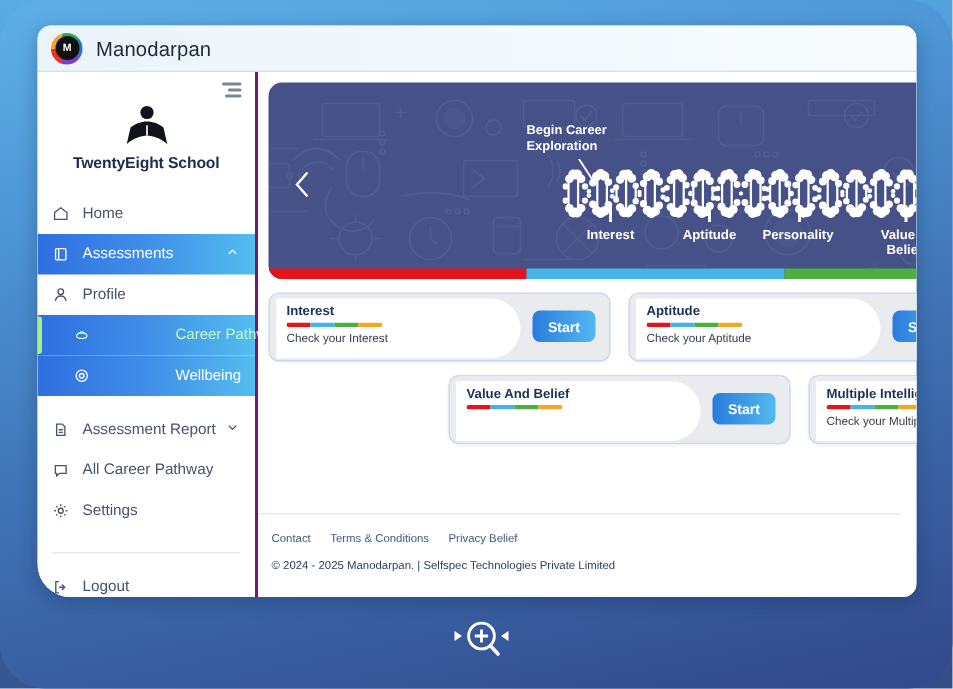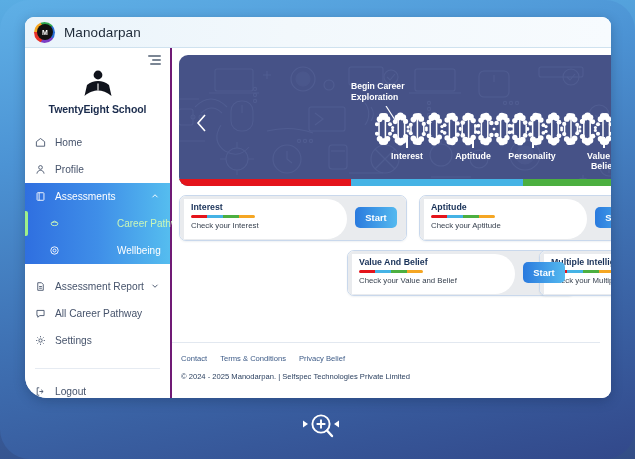--- a/index.html
+++ b/index.html
@@ -232,43 +232,43 @@
 
           <div class="nav-item">
             <span class="ico">
               <svg width="11" height="11" viewBox="0 0 16 16" fill="none" stroke="#46536b" stroke-width="1.3">
                 <path d="M2 6.8 8 2.2 14 6.8 V13.4 H2 Z"></path>
               </svg>
             </span>
             <span class="lbl">Home</span>
           </div>
 
-          <div class="nav-item">
-            <span class="ico">
-              <svg width="11" height="11" viewBox="0 0 16 16" fill="none" stroke="#46536b" stroke-width="1.3">
-                <circle cx="8" cy="5" r="2.7"></circle>
-                  <path d="M2.8 14 C3.4 10.6 5.5 9.2 8 9.2 C10.5 9.2 12.6 10.6 13.2 14"></path>
-              </svg>
-            </span>
-            <span class="lbl">Profile</span>
-          </div>
-
           <div class="nav-item active-parent">
             <span class="ico">
               <svg width="11" height="11" viewBox="0 0 16 16" fill="none" stroke="#ffffff" stroke-width="1.3">
                 <rect x="3" y="2.5" width="10" height="11" rx="1"></rect>
                   <path d="M6 2.5 V13.5"></path>
               </svg>
             </span>
             <span class="lbl">Assessments</span>
             <span class="chev">
               <svg width="10" height="10" viewBox="0 0 16 16" fill="none" stroke="#ffffff" stroke-width="1.5">
                 <path d="M4 10 L8 6 L12 10"></path>
               </svg>
             </span>
+          </div>
+
+          <div class="nav-item">
+            <span class="ico">
+              <svg width="11" height="11" viewBox="0 0 16 16" fill="none" stroke="#46536b" stroke-width="1.3">
+                <circle cx="8" cy="5" r="2.7"></circle>
+                  <path d="M2.8 14 C3.4 10.6 5.5 9.2 8 9.2 C10.5 9.2 12.6 10.6 13.2 14"></path>
+              </svg>
+            </span>
+            <span class="lbl">Profile</span>
           </div>
 
           <div class="nav-item sub selected">
             <span class="ico">
               <svg width="11" height="11" viewBox="0 0 16 16" fill="none" stroke="#c9f7b9" stroke-width="1.3">
                 <ellipse cx="8" cy="8.5" rx="5" ry="2.6"></ellipse>
                   <path d="M3.5 7 L8 4.5 L12.5 7"></path>
               </svg>
             </span>
             <span class="lbl">Career Pathway</span>
@@ -710,32 +710,31 @@
               <span style="background:#e4141b;width:25%"></span>
               <span style="background:#45b3e5;width:25%"></span>
               <span style="background:#4caf40;width:25%"></span>
               <span style="background:#f5a623;width:25%"></span>
             </div>
             <div class="card-sub">Check your Aptitude</div>
           </div>
           <button class="start-btn">Start</button>
         </div>
 
-        <div class="card" style="left:127px; top:202px; width:228px;margin-left:48px;">
+        <div class="card" style="left:127px; top:202px; width:228px;">
           <div class="card-bg"></div>
           <div class="card-white"></div>
           <div class="card-inner">
             <div class="card-title">Value And Belief</div>
             <div class="seg-bar">
               <span style="background:#e4141b;width:25%"></span>
               <span style="background:#45b3e5;width:25%"></span>
               <span style="background:#4caf40;width:25%"></span>
               <span style="background:#f5a623;width:25%"></span>
             </div>
-            <div class="card-sub">Check your Value and Belief</div>
           </div>
           <button class="start-btn">Start</button>
         </div>
 
         <div class="card" style="left:367px; top:202px; width:228px;">
           <div class="card-bg"></div>
           <div class="card-white"></div>
           <div class="card-inner">
             <div class="card-title">Multiple Intelligence</div>
             <div class="seg-bar">

